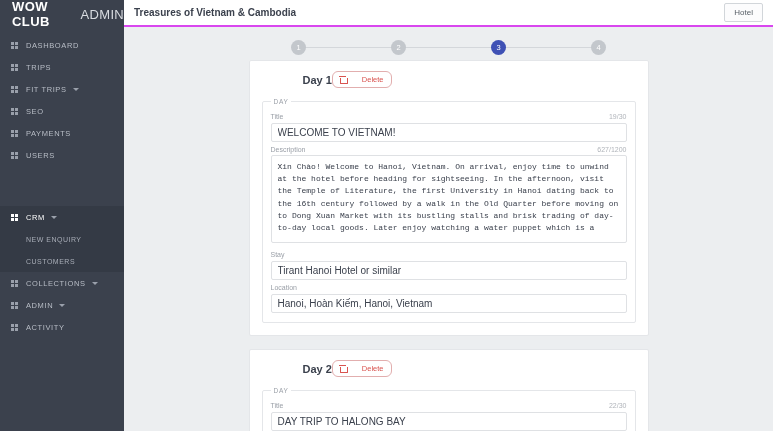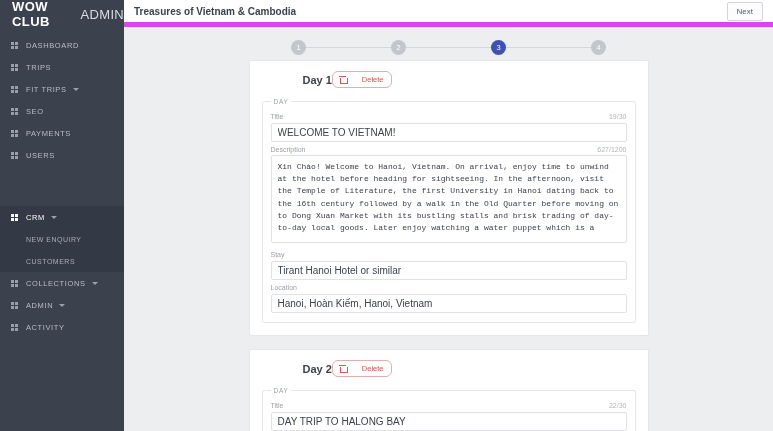--- a/index.html
+++ b/index.html
@@ -98,21 +98,21 @@
   .main {
     flex: 1;
     height: 431px;
     background: #eceef0;
     position: relative;
     overflow: hidden;
   }
   .topbar {
     height: 27px;
     background: #ffffff;
-    border-bottom: 5px solid #d946ef;
+    border-bottom: 2px solid #d946ef;
     display: flex;
     align-items: center;
     padding: 0 10px;
     justify-content: space-between;
   }
   .topbar-title {
     font-size: 10px;
     color: #3b414d;
     font-weight: bold;
   }
@@ -408,21 +408,21 @@
         <span class="nav-label">ACTIVITY</span>
       </div>
 
     </div>
   </div>
 
   <div class="main">
 
     <div class="topbar">
       <div class="topbar-title">Treasures of Vietnam &amp; Cambodia</div>
-      <button class="next-btn">Next</button>
+      <button class="next-btn">Hotel</button>
     </div>
 
     <div class="stepper">
       <div class="step">
 
         <div class="circle">1</div>
         <div class="step-label">TRIP DETAILS</div>
       </div>
       <div class="step">
         <div class="bar"></div>

